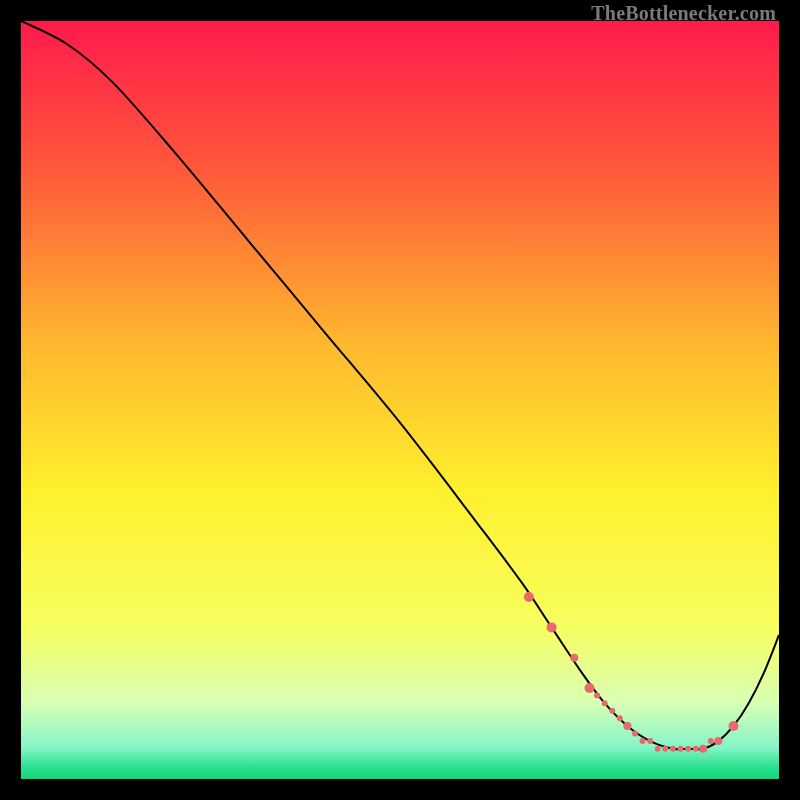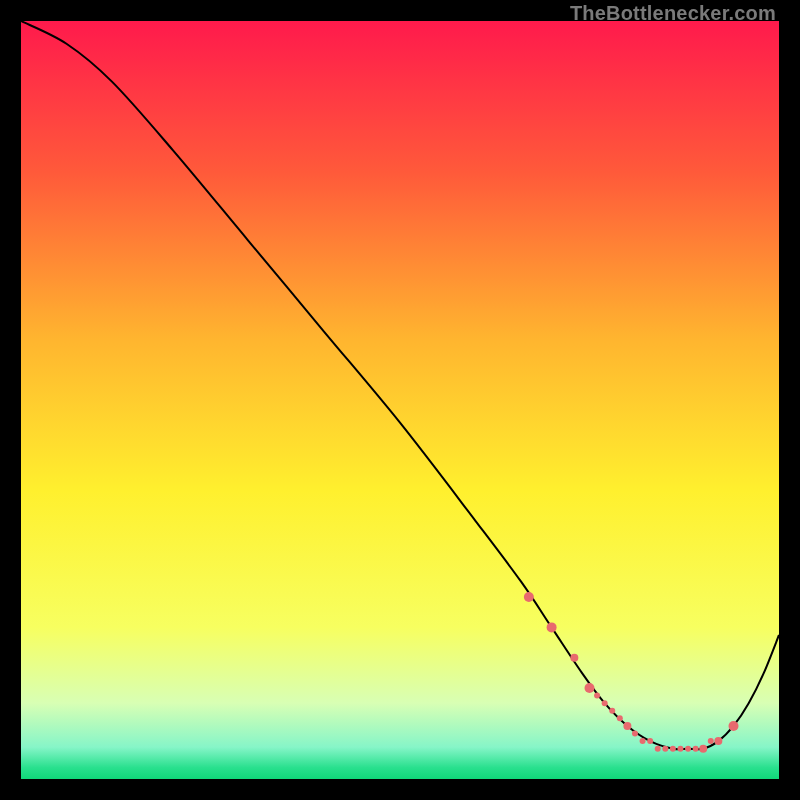--- a/index.html
+++ b/index.html
@@ -28,20 +28,21 @@
   }
   .attribution {
     position: absolute;
     top: 2px;
     right: 24px;
     font-size: 20px;
     font-weight: 600;
     color: #7a7a7a;
     letter-spacing: 0.2px;
     user-select: none;
+    font-family: Liberation Serif, serif;
   }
 </style>
 </head>
 <body>
 
 <div class="attribution">TheBottlenecker.com</div>
 
 <div class="frame">
   <svg class="plot" viewBox="0 0 758 758" preserveAspectRatio="none">
     <defs>

